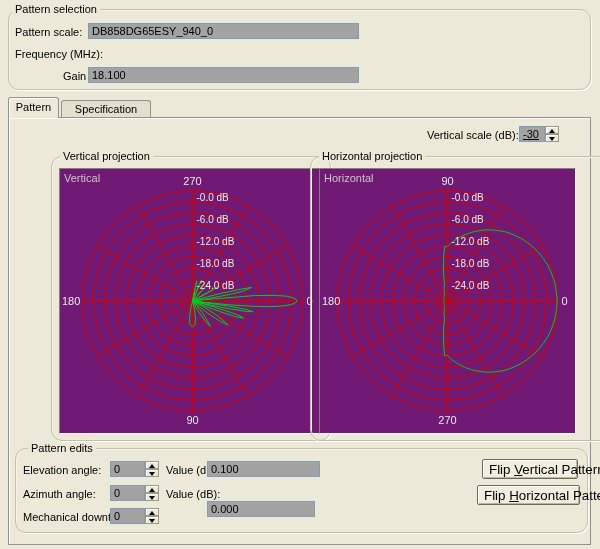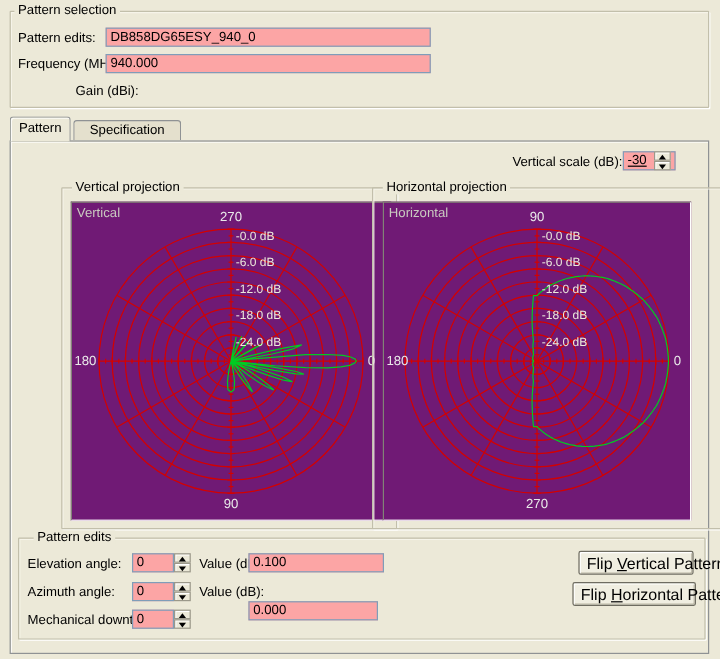--- a/index.html
+++ b/index.html
@@ -1,23 +1,23 @@
 <!DOCTYPE html>
 <html><head>
 <meta charset="utf-8">
 <style>
   html,body{margin:0;padding:0;background:#ece9d8;}
   .window{position:relative;width:600px;height:549px;background:#ece9d8;
     font-family:"Liberation Sans",sans-serif;font-size:11px;color:#000;overflow:hidden;}
   
-  .groupbox{position:absolute;border:1px solid #c2bfab;border-radius:1px;
+  .groupbox{position:absolute;border:1px solid #c2bfab;border-radius:11px;
     box-shadow:1px 1px 0 #ffffff, inset 1px 1px 0 #f6f4e9;}
   .gb-label{position:absolute;top:-7px;left:8px;background:#ece9d8;padding:0 3px;line-height:12px;}
   
-  .tbox{position:absolute;background:#fca5a5;border:1px solid #7f9db9;font-family:"Liberation Sans",sans-serif;
+  .tbox{position:absolute;background:#a3a3a3;border:1px solid #7f9db9;font-family:"Liberation Sans",sans-serif;
     font-size:11px;padding:0 3px;height:16px;box-sizing:border-box;outline:none;}
   .lbl{position:absolute;white-space:nowrap;}
   
   .tab{position:absolute;box-sizing:border-box;background:#ece9d8;border:1px solid #8f9294;
     border-bottom:none;border-radius:3px 3px 0 0;text-align:center;line-height:18px;}
   .tab.active{z-index:3;box-shadow:inset 1px 1px 0 #fcfbf7;}
   .tab.inactive{background:#e4e0cd;line-height:16px;}
   .tabpage{position:absolute;left:8px;top:117px;width:583px;height:428px;box-sizing:border-box;
     background:#ece9d8;border:1px solid #8f9294;box-shadow:inset 1px 1px 0 #fcfbf7;z-index:1;}
   
@@ -45,35 +45,35 @@
   .ang.centered{left:0;right:0;text-align:center;}
   .ring-label{position:absolute;color:#ecebdc;font-size:10px;white-space:nowrap;}
 </style>
 </head>
 <body>
 
 <div class="window">
 
   <div class="groupbox" style="left:8px;top:9px;width:581px;height:79px;">
     <span class="gb-label" style="left:3px;">Pattern selection</span>
-    <span class="lbl" style="left:6px;top:16px;">Pattern edits:</span>
+    <span class="lbl" style="left:6px;top:16px;">Pattern scale:</span>
     <input class="tbox" style="left: 79px; top: 13px; width: 271px;" value="DB858DG65ESY_940_0">
     <span class="lbl" style="left:6px;top:38px;">Frequency (MHz):</span>
-    <input class="tbox" style="left: 79px; top: 35px; width: 271px;" value="940.000">
     <span class="lbl" style="left:6px;top:60px;margin-left:48px;">Gain (dBi):</span>
+    <input class="tbox" style="left: 79px; top: 57px; width: 271px;" value="18.100">
   </div>
 
   <div class="tab active" style="left:8px;top:97px;width:51px;height:21px;z-index:3;">Pattern</div>
   <div class="tab inactive" style="left:61px;top:100px;width:90px;height:17px;">Specification Sheet</div>
 
   <div class="tabpage">
 
     <span class="lbl" style="left:418px;top:11px;width:88px;text-align:right;">Vertical scale (dB):</span>
     <span class="spin" style="left:510px;top:8px;width:40px;">
-      <input class="tbox spin-input" style="width: 44px; text-decoration: underline;" value="-30">
+      <input class="tbox spin-input" style="width: 26px; text-decoration: underline;" value="-30">
       <span class="spin-btns" style="left:26px;">
         <span class="spin-btn up">
             <i class="tri tri-up"></i>
           </span>
         <span class="spin-btn down">
             <i class="tri tri-down"></i>
           </span>
       </span>
     </span>
 

